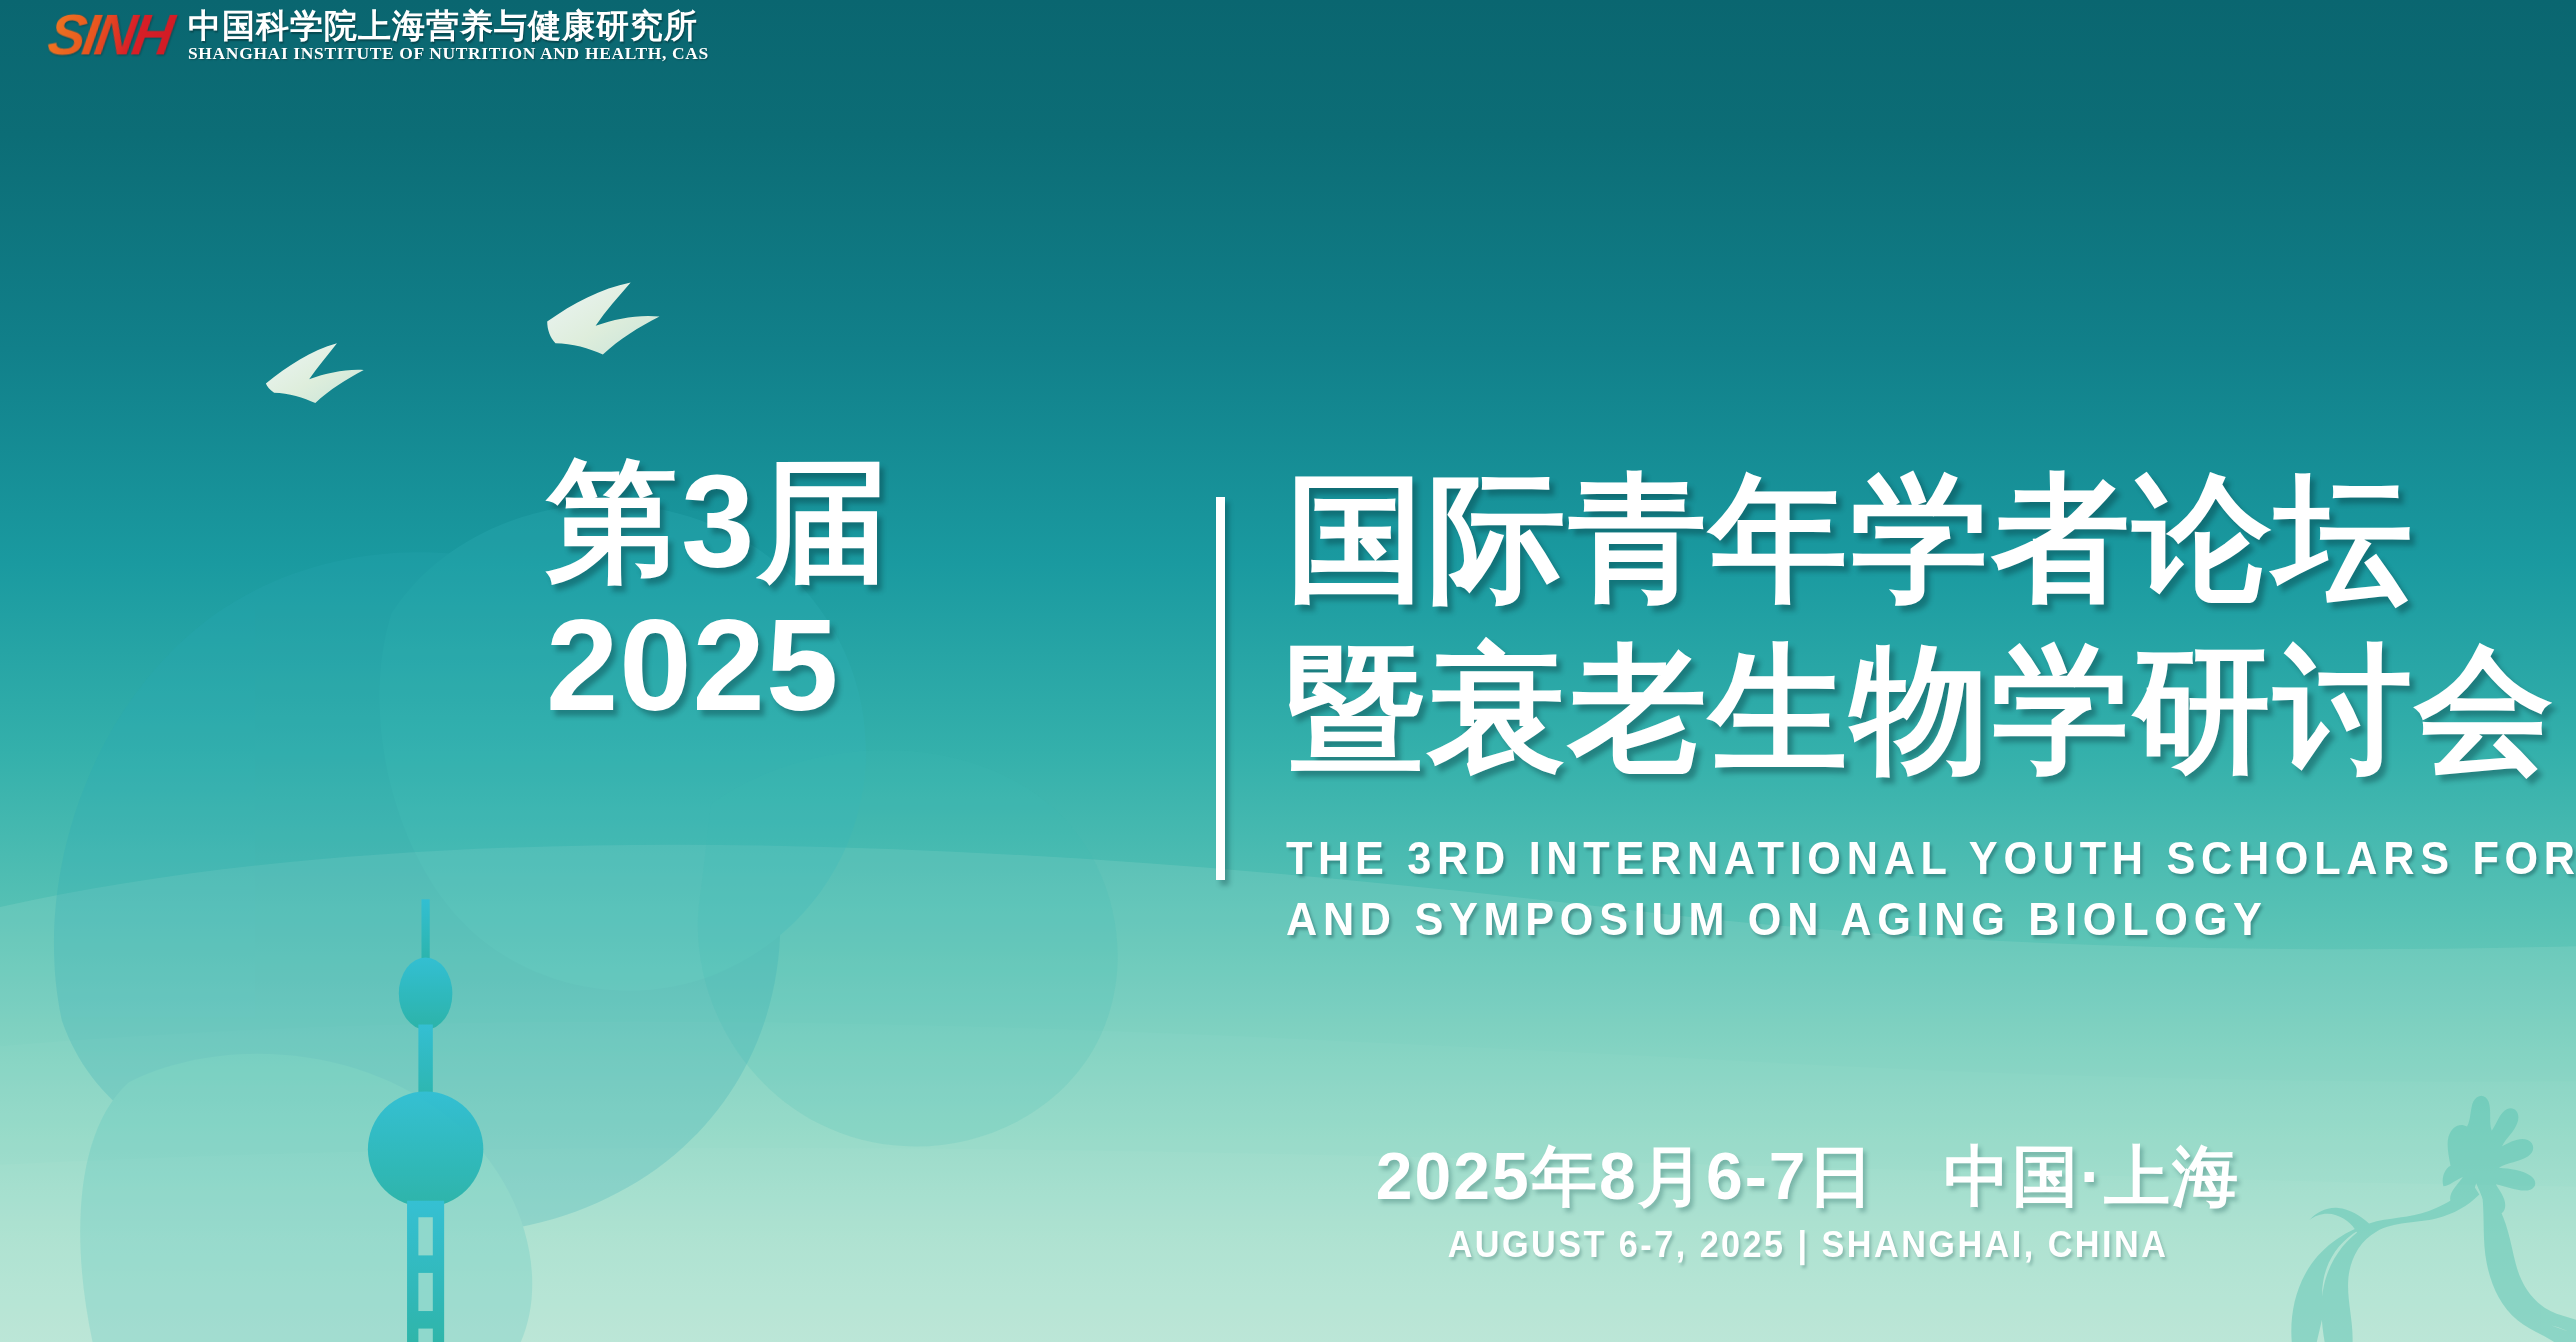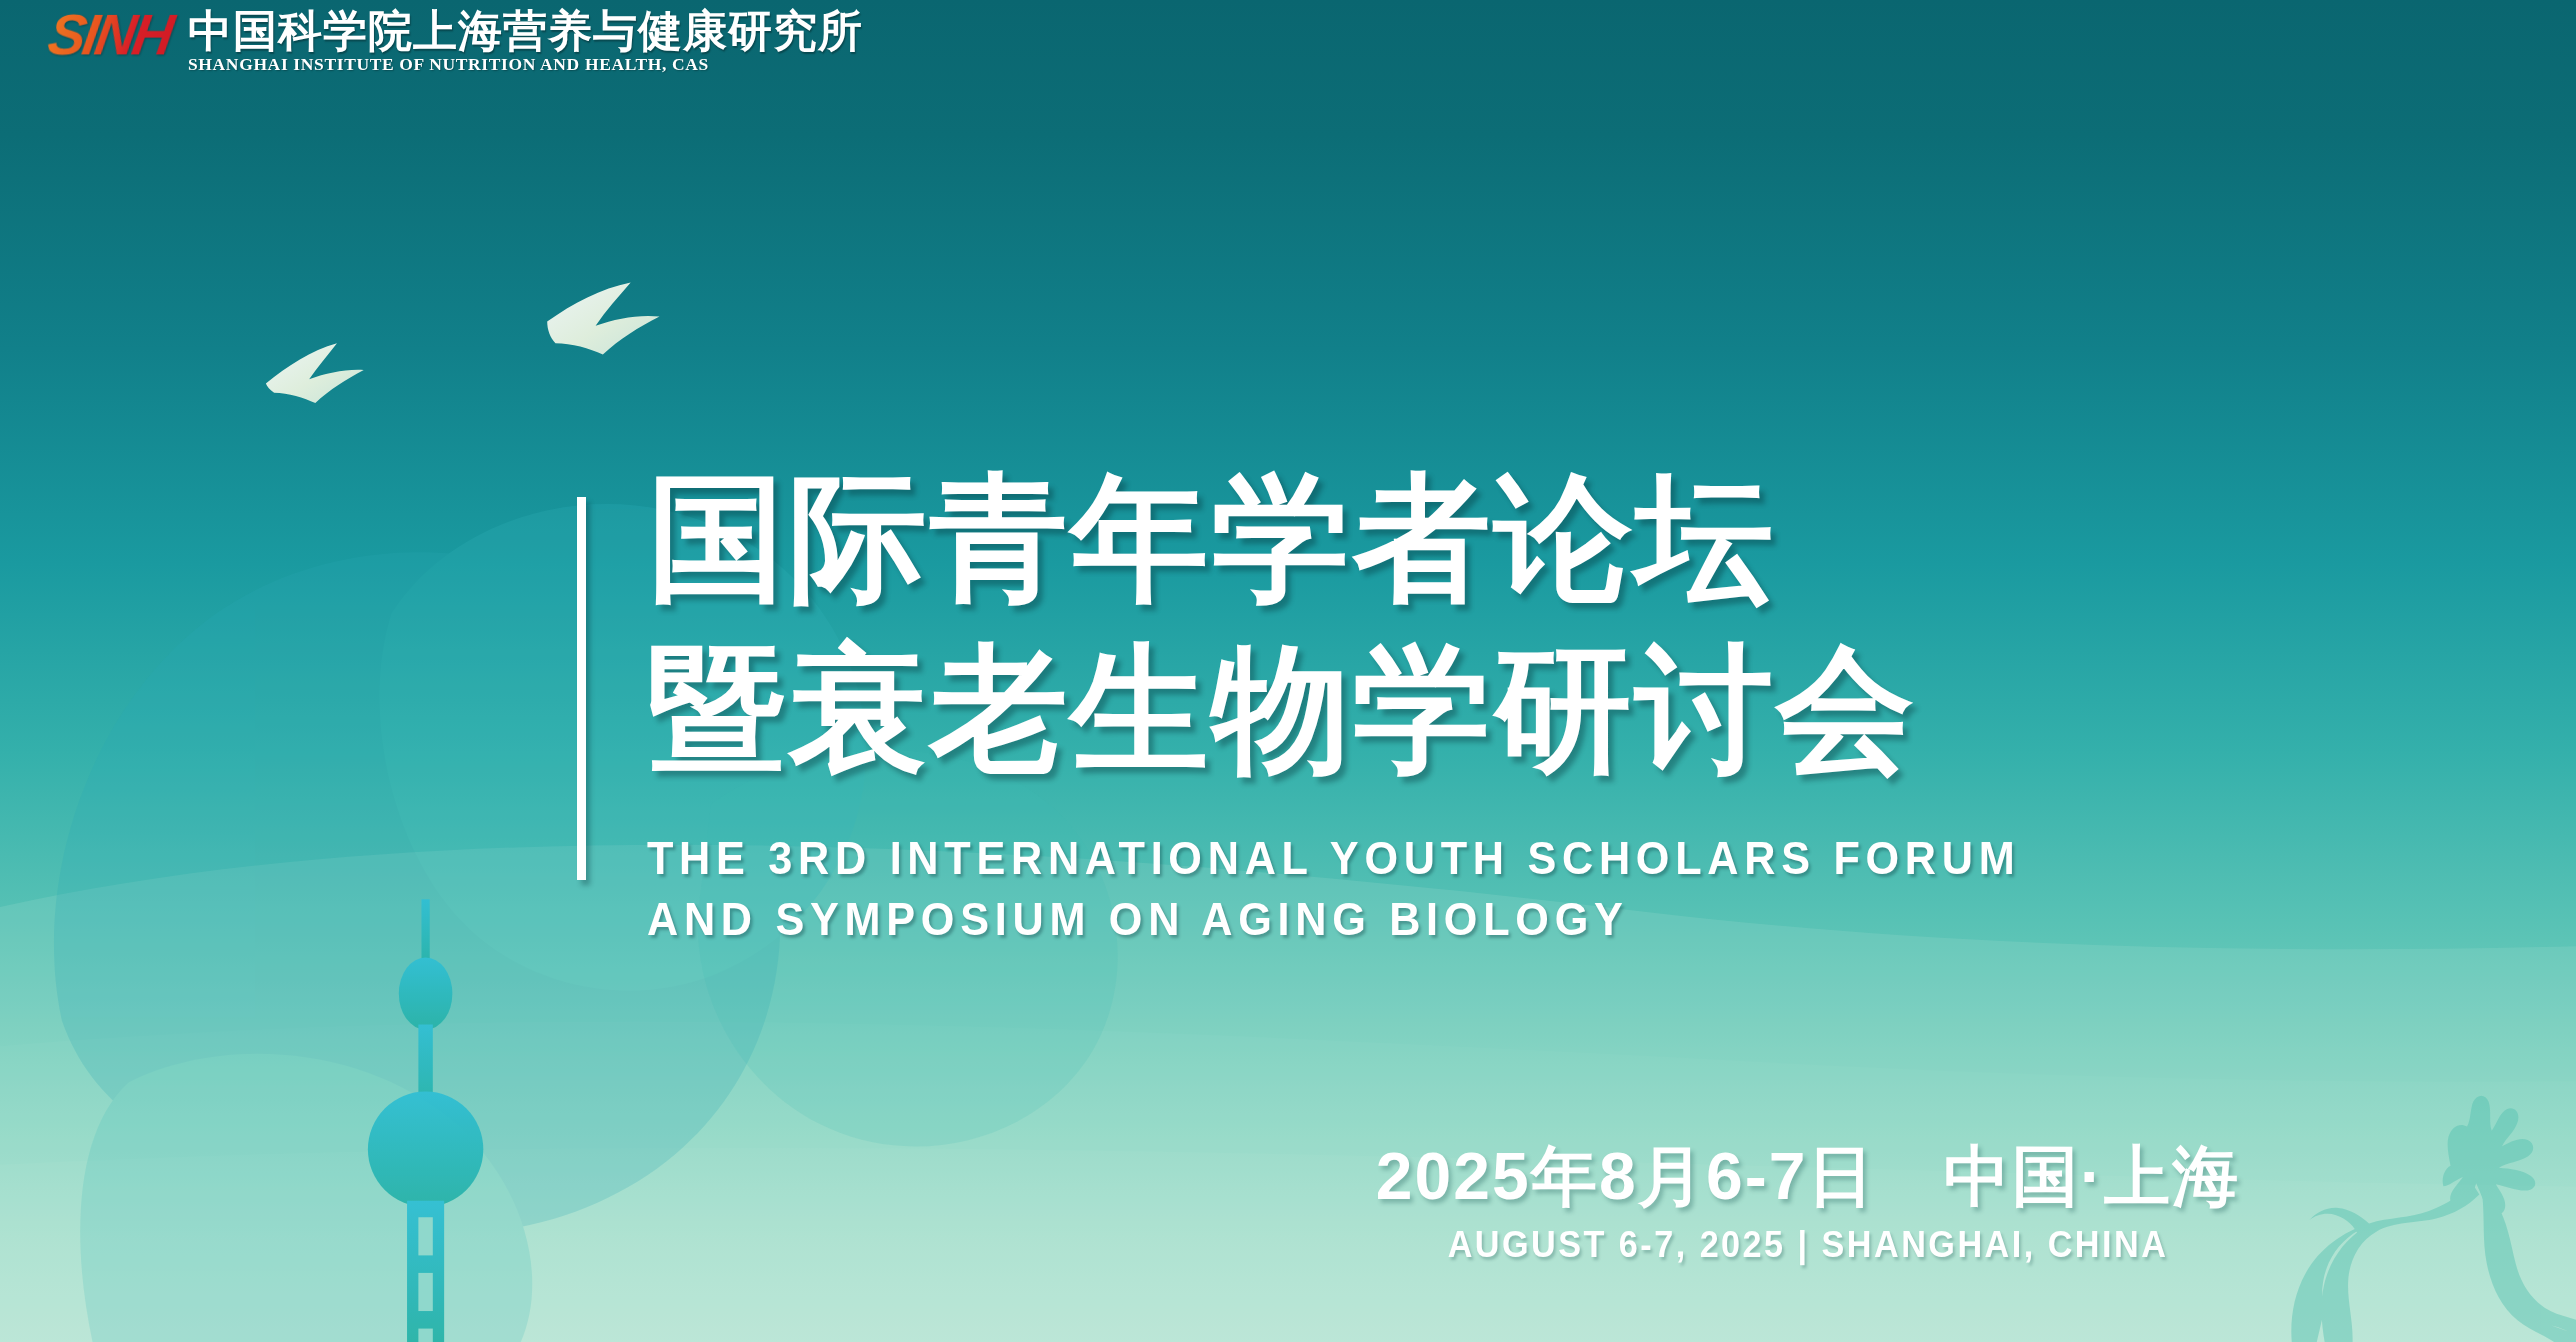--- a/index.html
+++ b/index.html
@@ -46,21 +46,21 @@
     color:transparent;
     -webkit-text-fill-color:transparent;
     transform:skewX(-9deg);
     padding-right:12.4px;
     filter:drop-shadow(1.5px 1.5px 1px rgba(0,0,0,.28));
     white-space:nowrap;
   }
   #logo-text{margin-left:5.2px;margin-top:2.1px;}
   #logo-cn{
     color:#ffffff;
-    font-size:44px;
+    font-size:33px;
     font-weight:bold;
     line-height:1.02;
     letter-spacing:1px;
     white-space:nowrap;
     text-shadow:1px 1.5px 1.5px rgba(0,0,0,.30);
   }
   #logo-en{
     color:#ffffff;
     font-family:"Liberation Serif", serif;
     font-size:16.5px;
@@ -309,20 +309,24 @@
   <div id="logo-block">
     <div id="logo-mark">SINH</div>
     <div id="logo-text">
       <div id="logo-cn">中国科学院上海营养与健康研究所</div>
       <div id="logo-en">SHANGHAI INSTITUTE OF NUTRITION AND HEALTH, CAS</div>
     </div>
   </div>
 
   <div id="headline">
 
+    <div id="edition-col">
+      <div class="edition-line">第3届</div>
+      <div id="edition-year">2025</div>
+    </div>
 
     <div id="title-divider"></div>
 
     <div id="title-col">
       <div class="title-cn">国际青年学者论坛</div>
       <div class="title-cn">暨衰老生物学研讨会</div>
       <div class="title-en" id="title-en-1">THE 3RD INTERNATIONAL YOUTH SCHOLARS FORUM</div>
       <div class="title-en">AND SYMPOSIUM ON AGING BIOLOGY</div>
     </div>
 

